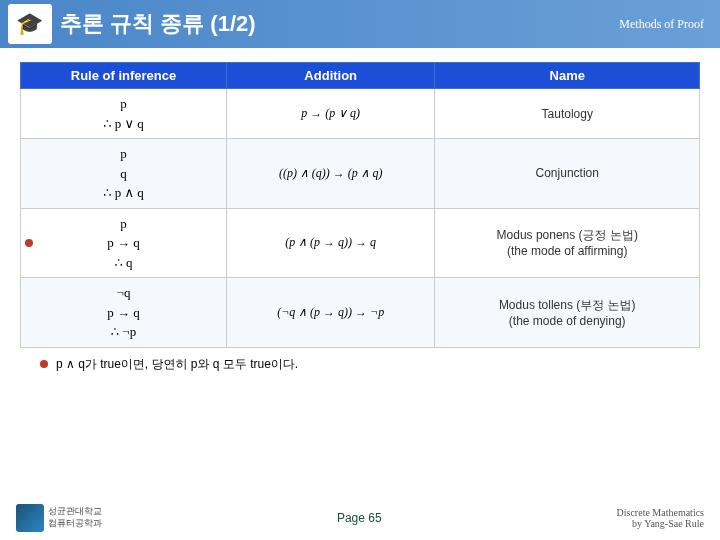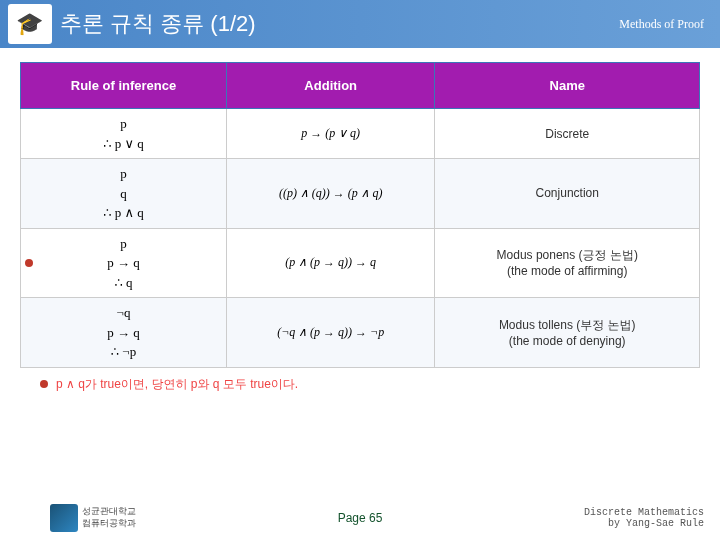--- a/index.html
+++ b/index.html
@@ -30,21 +30,21 @@
       background: #fff;
       border-radius: 3px;
       display: flex;
       align-items: center;
       justify-content: center;
       font-size: 20px;
     }
     .header-title {
       color: #fff;
       font-size: 22px;
-      font-weight: normal;
+      font-weight: bold;
       font-family: Arial, sans-serif;
     }
     .header-subtitle {
       position: absolute;
       right: 16px;
       top: 50%;
       transform: translateY(-50%);
       color: #fff;
       font-size: 12px;
       font-family: Liberation Serif, serif;
@@ -56,23 +56,23 @@
     }
 
     
     .inference-table {
       width: 100%;
       border-collapse: collapse;
       font-size: 13px;
       margin-top: 4px;
     }
     .inference-table th {
-      background: #a21caf;
+      background: #1d4ed8;
       color: #fff;
-      padding: 15px 10px;
+      padding: 5px 10px;
       text-align: center;
       font-family: Arial, sans-serif;
       font-size: 13px;
       font-weight: bold;
       border: 1px solid #3a76b8;
     }
     .inference-table td {
       border: 1px solid #ccc;
       padding: 5px 10px;
       vertical-align: middle;
@@ -120,61 +120,60 @@
     .footnotes {
       margin-top: 8px;
       padding-left: 20px;
     }
     .footnote-row {
       display: flex;
       align-items: center;
       margin-bottom: 3px;
       font-size: 12px;
       font-family: Arial, sans-serif;
-      color: #ef4444;
+      color: #000000;
     }
     .footnote-bullet {
       width: 8px;
       height: 8px;
       background: #c0392b;
       border-radius: 50%;
       margin-right: 8px;
       flex-shrink: 0;
     }
 
     
     .page-footer {
       position: absolute;
       bottom: 8px;
       left: 0;
       right: 0;
       display: flex;
       justify-content: space-between;
       align-items: center;
       padding: 0 16px;
-      margin-left: 34px;
     }
     .page-footer-logo {
       display: flex;
       align-items: center;
       gap: 4px;
     }
     .page-footer-logo-img {
       width: 28px;
       height: 28px;
       background: linear-gradient(135deg, #1a5276, #2e86c1);
       border-radius: 3px;
     }
     .page-num {
       font-family: Arial, sans-serif;
       font-size: 12px;
       color: #14532d;
     }
     .page-footer-text {
-      font-family: Liberation Mono, monospace;
+      font-family: Liberation Serif, serif;
       font-size: 10px;
       color: #555;
       text-align: right;
     }
   </style>
 </head>
 <body>
 
 <div class="header">
   <div class="header-logo">
@@ -195,21 +194,21 @@
     </thead>
     <tbody id="table-body">
     <tr>
           <td class="rule-cell">
             <div class="rule-text">
               <div>p</div>
               <div>∴ p ∨ q</div>
             </div>
           </td>
           <td class="tautology-cell">p → (p ∨ q)</td>
-          <td class="name-cell">Discrete</td>
+          <td class="name-cell">Tautology</td>
         </tr>
         <tr>
           <td class="rule-cell">
             <div class="rule-text">
               <div>p</div>
               <div>q</div>
               <div>∴ p ∧ q</div>
             </div>
           </td>
           <td class="tautology-cell">((p) ∧ (q)) → (p ∧ q)</td>

